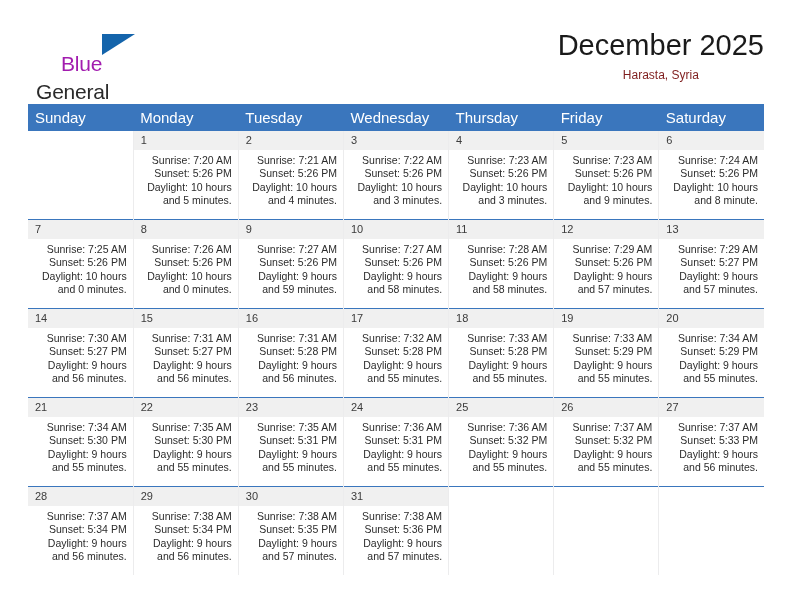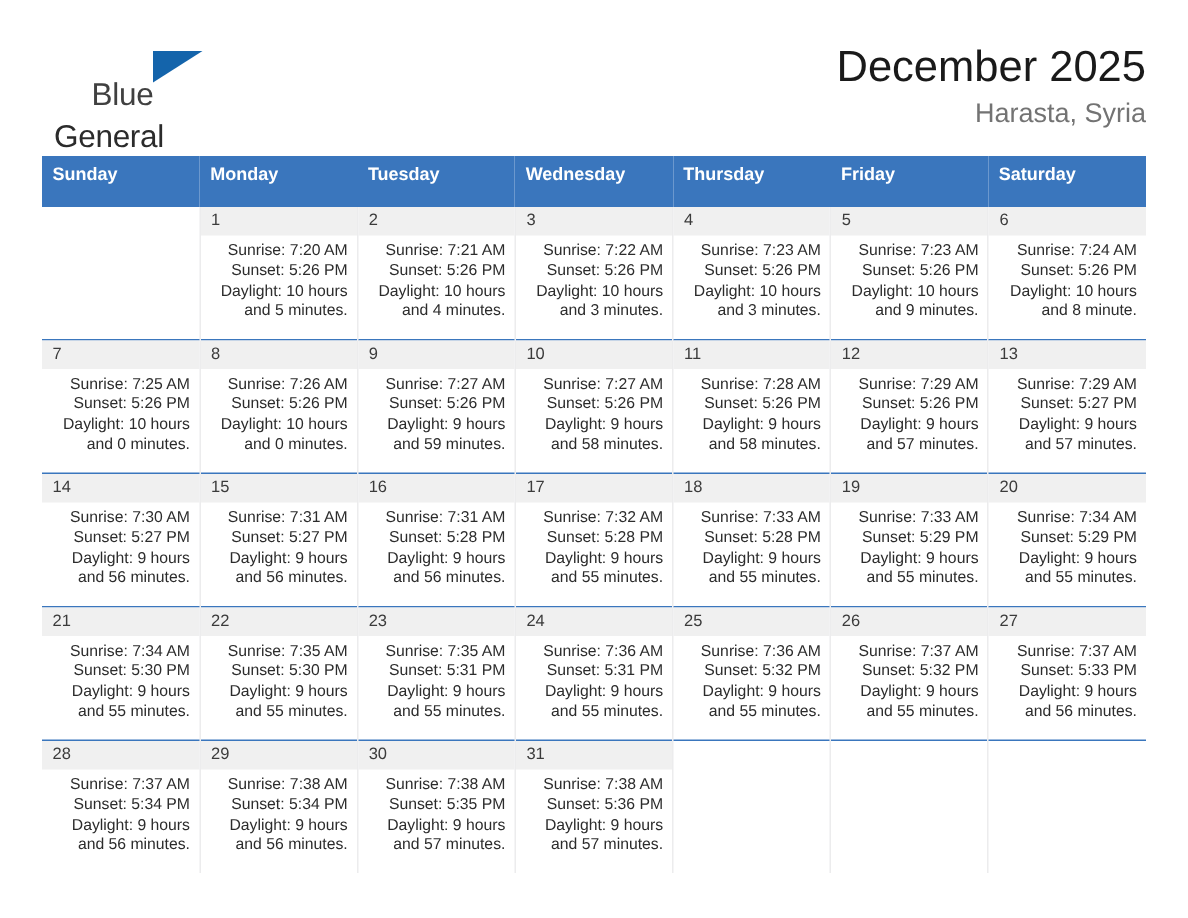--- a/index.html
+++ b/index.html
@@ -44,21 +44,21 @@
     color: #2b2b2b;
     letter-spacing: -0.2px;
     font-family: "Liberation Sans", sans-serif;
     margin-top: 48px;
   }
   .brand-blue {
     position: absolute;
     left: 33px;
     top: 20px;
     font-size: 21px;
-    color: #404040;
+    color: #a21caf;
     letter-spacing: -0.2px;
     font-family: "Liberation Sans", sans-serif;
   }
   .brand-triangle {
     position: absolute;
     left: 74px;
     top: 2px;
     width: 0;
     height: 0;
     border-left: 33px solid #1464ab;
@@ -72,46 +72,47 @@
     text-align: right;
   }
   .cal-title {
     font-size: 29px;
     color: #1a1a1a;
     line-height: 34px;
     white-space: nowrap;
     font-weight: normal;
   }
   .cal-sub {
-    font-size: 18px;
-    color: #737373;
+    font-size: 12px;
+    color: #7f1d1d;
     line-height: 18px;
     margin-top: 4px;
     white-space: nowrap;
+    text-align: center;
   }
 
   
   .cal {
     position: absolute;
     left: 28px;
     top: 104px;
     width: 736px;
   }
   table.grid {
     border-collapse: collapse;
     width: 736px;
     table-layout: fixed;
   }
   table.grid th {
     background: #3a76bd;
     color: #ffffff;
-    font-size: 12px;
-    font-weight: bold;
+    font-size: 15px;
+    font-weight: normal;
     text-align: left;
-    padding: 5px 0 15px 7px;
+    padding: 5px 0 5px 7px;
     height: 13px;
     border: none;
   }
   table.grid td {
     vertical-align: top;
     padding: 0;
     border: none;
     border-right: 1px solid #ececed;
     border-top: 1px solid #3a76bd;
   }

